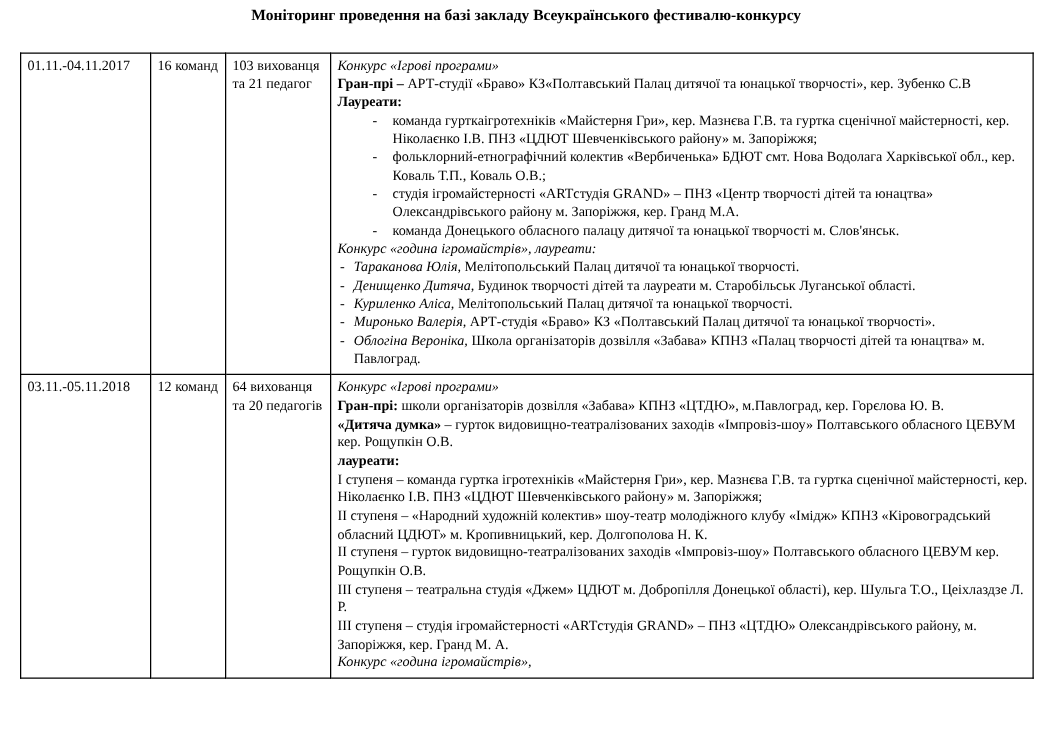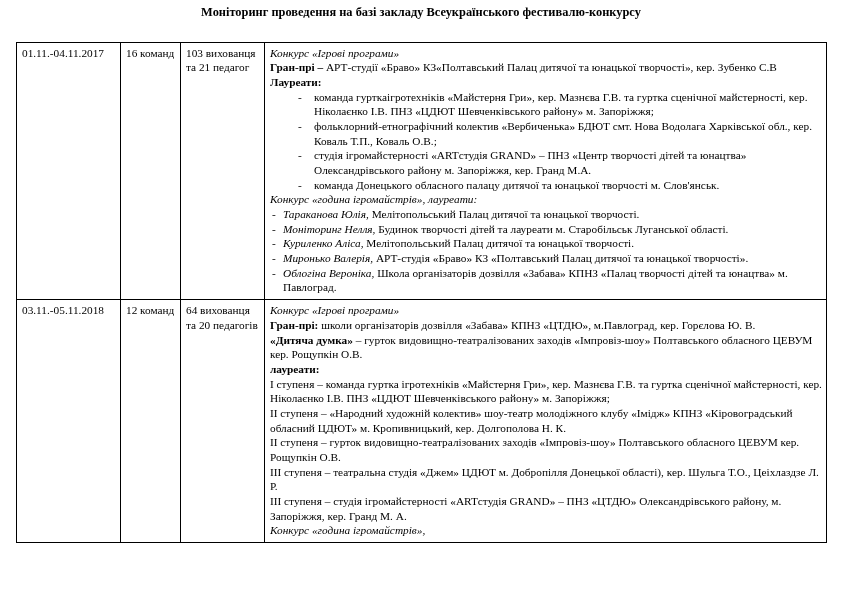--- a/index.html
+++ b/index.html
@@ -125,21 +125,21 @@
           <div class="plainline bold">Лауреати:</div>
           <ul class="dash">
             <li>команда гурткаігротехніків «Майстерня Гри», кер. Мазнєва Г.В. та гуртка сценічної майстерності, кер. Ніколаєнко І.В. ПНЗ «ЦДЮТ Шевченківського району» м. Запоріжжя;</li>
             <li>фольклорний-етнографічний колектив «Вербиченька» БДЮТ смт. Нова Водолага Харківської обл., кер. Коваль Т.П., Коваль О.В.;</li>
             <li>студія ігромайстерності «ARTстудія GRAND» – ПНЗ «Центр творчості дітей та юнацтва» Олександрівського району м. Запоріжжя, кер. Гранд М.А.</li>
             <li>команда Донецького обласного палацу дитячої та юнацької творчості м. Слов'янськ.</li>
           </ul>
           <div class="sec-head plainline">Конкурс «година ігромайстрів», лауреати:</div>
           <ul class="dash2">
             <li><span class="names-i">Тараканова Юлія,</span><span> Мелітопольський  Палац дитячої та юнацької  творчості.</span></li>
-            <li><span class="names-i">Моніторинг Нелля,</span><span> Будинок творчості дітей та лауреати м. Старобільськ Луганської області.</span></li>
+            <li><span class="names-i">Денищенко Дитяча,</span><span> Будинок творчості дітей та лауреати м. Старобільськ Луганської області.</span></li>
             <li><span class="names-i">Куриленко Аліса,</span><span> Мелітопольський  Палац дитячої та юнацької творчості.</span></li>
             <li><span class="names-i">Миронько Валерія,</span><span> АРТ-студія «Браво» КЗ «Полтавський Палац дитячої та юнацької творчості».</span></li>
             <li><span class="names-i">Облогіна Вероніка,</span><span> Школа організаторів дозвілля «Забава» КПНЗ «Палац творчості дітей та юнацтва» м. Павлоград.</span></li>
           </ul>
         </td>
       </tr>
       <tr class="row2">
         <td class="cell-date">03.11.-05.11.2018</td>
         <td class="cell-teams">12 команд</td>
         <td class="cell-count">64 вихованця та 20 педагогів</td>

